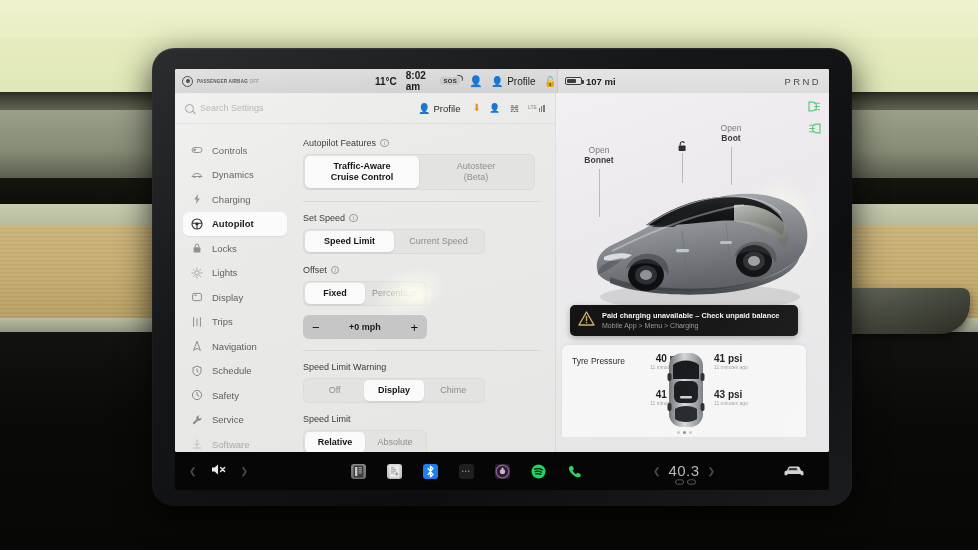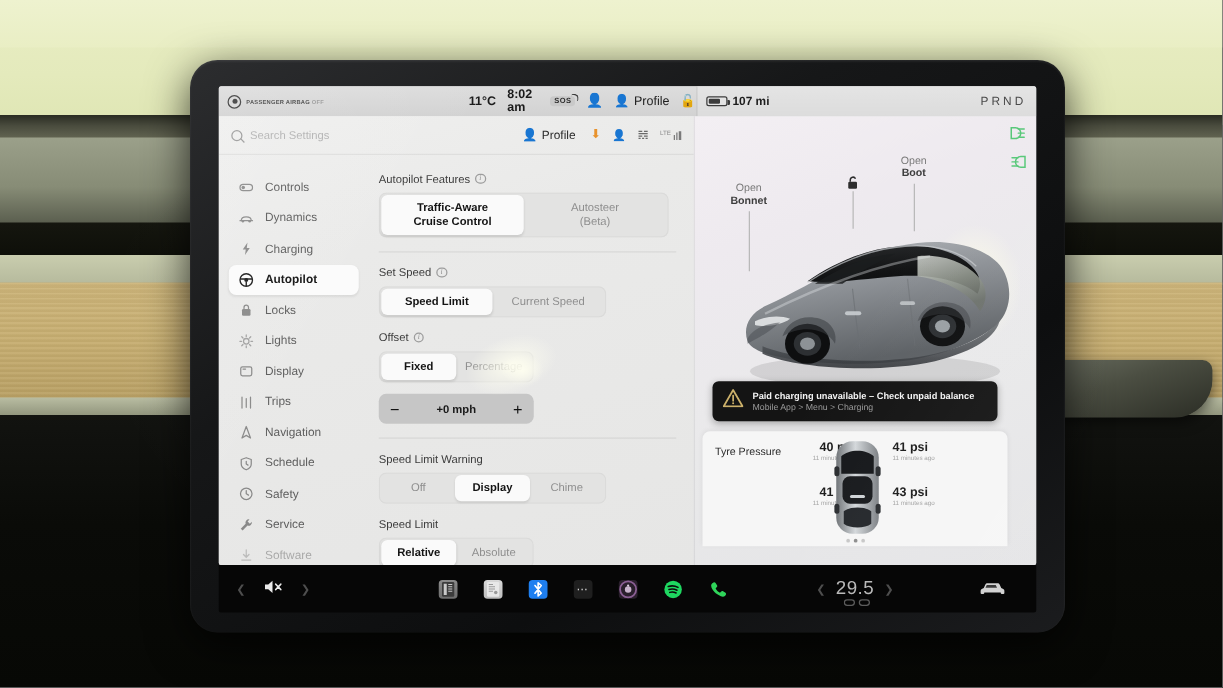--- a/index.html
+++ b/index.html
@@ -791,21 +791,21 @@
         <span class="app">
           <svg width="15" height="15" viewBox="0 0 15 15">
               <path d="M3.2 2.3c.9-.9 1.9-.6 2.4.2l1 1.6c.4.7.2 1.2-.3 1.7l-.6.6c-.2.2-.2.4 0 .7.7 1.2 1.6 2.1 2.8 2.8.3.2.5.2.7 0l.6-.6c.5-.5 1-.7 1.7-.3l1.6 1c.8.5 1.1 1.5.2 2.4-1 1-2.2 1.2-3.6.6-2-.9-3.8-2-5.3-3.6C3 7.9 2 6.2 1.9 4.4c0-.8.4-1.5 1.3-2.1z" fill="#2fd45a"></path>
             </svg>
         </span>
       </div>
 
       <div class="tb-temp">
         <span class="chev">❮</span>
         <span style="position:relative;display:inline-block;">
-          <span class="temp-val">29.5</span>
+          <span class="temp-val">40.3</span>
           <span class="seat-ico" style="left:6px; top:17px;">
             <svg width="22" height="7" viewBox="0 0 22 7">
                 <rect x="0.5" y="0.8" width="8" height="4.4" rx="2.2" fill="none" stroke="#5c5c5c" stroke-width="1"></rect>
                 <rect x="12.5" y="0.8" width="8" height="4.4" rx="2.2" fill="none" stroke="#5c5c5c" stroke-width="1"></rect>
               </svg>
           </span>
         </span>
         <span class="chev">❯</span>
       </div>
 

